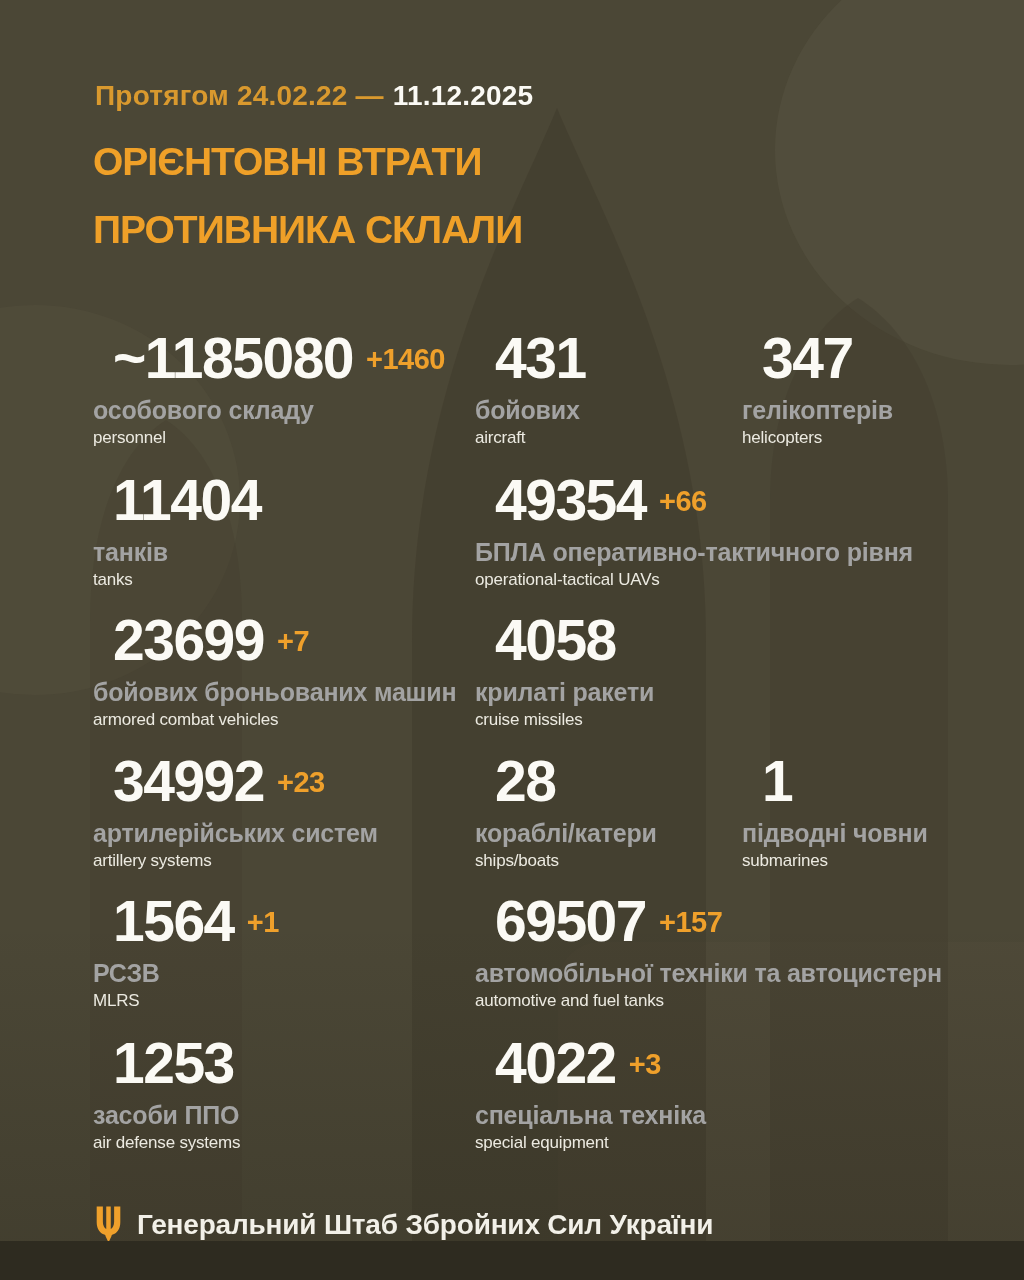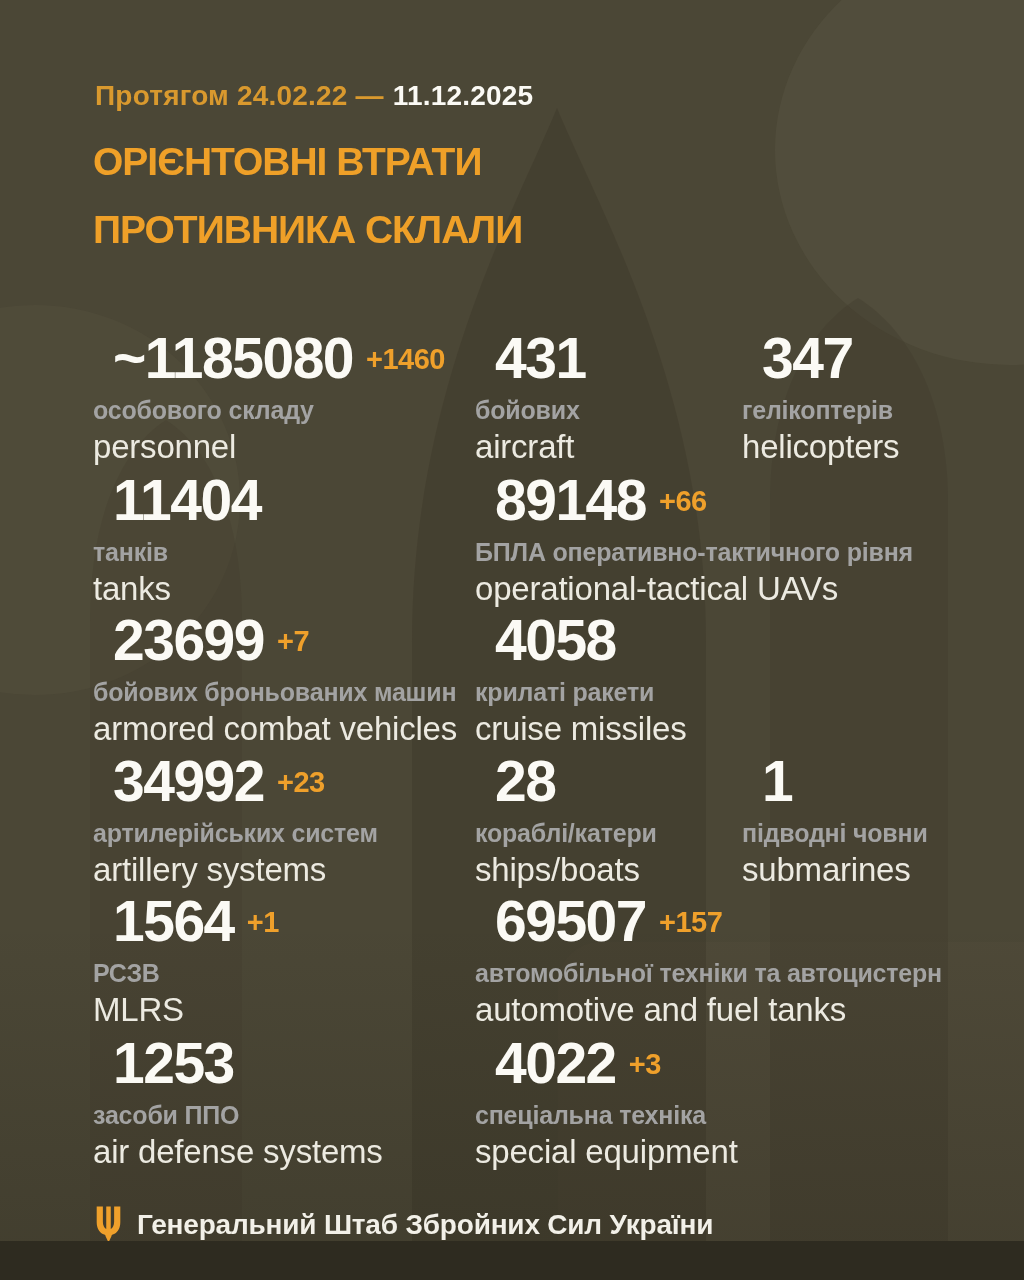--- a/index.html
+++ b/index.html
@@ -40,21 +40,21 @@
     color:#EFA02B;font-size:29px;font-weight:800;
     letter-spacing:-0.5px;transform:translateY(1px);
   }
   .delta:empty{display:none;}
   .lbl-ua{
     margin-top:9px;color:#a3a3a3;
     font-size:25px;font-weight:700;letter-spacing:-0.2px;
   }
   .lbl-en{
     margin-top:3px;color:#ECEAE1;
-    font-size:33px;font-weight:400;letter-spacing:-0.2px;
+    font-size:17px;font-weight:400;letter-spacing:-0.2px;
   }
 
   
   .c1{left:93px;}  .c2{left:475px;}  .c3{left:742px;}
   .r1{top:330px;}  .r2{top:472px;}   .r3{top:612px;}
   .r4{top:753px;}  .r5{top:893px;}   .r6{top:1035px;}
 
   
   .footer{
     position:absolute;left:95px;top:1206px;
@@ -120,21 +120,21 @@
 
   <div class="cell r2 c1">
     <div class="num-line">
         <span class="num">11404</span>
       </div>
     <div class="lbl-ua">танків</div>
     <div class="lbl-en">tanks</div>
   </div>
   <div class="cell r2 c2">
     <div class="num-line">
-        <span class="num">89148</span>
+        <span class="num">49354</span>
         <span class="delta">+66</span>
       </div>
     <div class="lbl-ua">БПЛА оперативно-тактичного рівня</div>
     <div class="lbl-en">operational-tactical UAVs</div>
   </div>
 
   <div class="cell r3 c1">
     <div class="num-line">
         <span class="num">23699</span>
         <span class="delta">+7</span>

